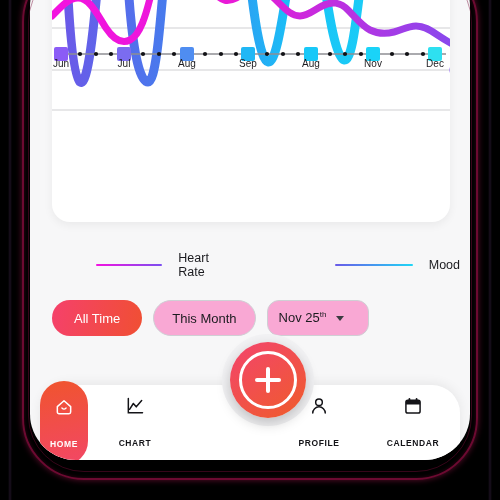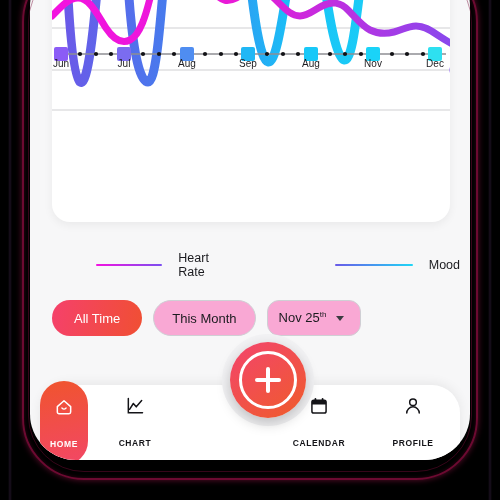--- a/index.html
+++ b/index.html
@@ -88,21 +88,21 @@
     height:36px; border-radius:18px; display:flex; align-items:center;
     justify-content:center; font-size:13px; color:#1b1b1f;
     border:1px solid #cfcfd4; background:#f9a8d4; padding:0 18px;
     white-space:nowrap;
   }
   .pill.active {
     background:linear-gradient(100deg,#f5416b 0%,#f04f33 100%);
     color:#fff; border:none; font-weight:normal; padding:2px 22px;
   }
   .pill.date {
-    border-radius:12px; padding:0 16px 0 11px; gap:10px;
+    border-radius:12px; padding:0 24px 0 11px; gap:10px;
   }
   .pill.date .sup { font-size:8px; vertical-align:super; }
   .caret {
     width:0;height:0;border-left:4px solid transparent;
     border-right:4px solid transparent;border-top:5px solid #3b3b40;
   }
 
   
   #bottom-nav {
     position:absolute; left:10px; top:425px; width:420px; height:115px;
@@ -332,35 +332,35 @@
             <path d="M4 3 V20 H21" fill="none" stroke="#141418" stroke-width="1.8" stroke-linecap="round"></path>
             <path d="M5.5 16 L10 9 L13.5 13 L20 5.5" fill="none" stroke="#141418" stroke-width="1.8" stroke-linecap="round" stroke-linejoin="round"></path>
           </svg>
           <span class="nav-label">CHART</span>
         </div>
 
         <div class="nav-item spacer"></div>
 
         <div class="nav-item">
           <svg class="nav-icon" viewBox="0 0 24 24">
+            <circle cx="12" cy="7.5" r="4" fill="none" stroke="#141418" stroke-width="1.8"></circle>
+            <path d="M4.5 20.5 a7.5 7.5 0 0 1 15 0" fill="none" stroke="#141418" stroke-width="1.8" stroke-linecap="round"></path>
+          </svg>
+          <span class="nav-label">PROFILE</span>
+        </div>
+
+        <div class="nav-item">
+          <svg class="nav-icon" viewBox="0 0 24 24">
             <rect x="3.5" y="5" width="17" height="15.5" rx="2.2" fill="none" stroke="#141418" stroke-width="1.8"></rect>
             <path d="M3.5 7.2 a2.2 2.2 0 0 1 2.2 -2.2 h12.6 a2.2 2.2 0 0 1 2.2 2.2 v3 h-17 z" fill="#141418"></path>
             <rect x="6.6" y="2.4" width="2.2" height="4.4" rx="1.1" fill="#141418"></rect>
             <rect x="15.2" y="2.4" width="2.2" height="4.4" rx="1.1" fill="#141418"></rect>
           </svg>
           <span class="nav-label">CALENDAR</span>
         </div>
-
-        <div class="nav-item">
-          <svg class="nav-icon" viewBox="0 0 24 24">
-            <circle cx="12" cy="7.5" r="4" fill="none" stroke="#141418" stroke-width="1.8"></circle>
-            <path d="M4.5 20.5 a7.5 7.5 0 0 1 15 0" fill="none" stroke="#141418" stroke-width="1.8" stroke-linecap="round"></path>
-          </svg>
-          <span class="nav-label">PROFILE</span>
-        </div>
       </div>
     </div>
 
     <div id="fab-halo"></div>
     <div id="fab">
       <div class="ring">
         <div class="plus"></div>
       </div>
     </div>
 

